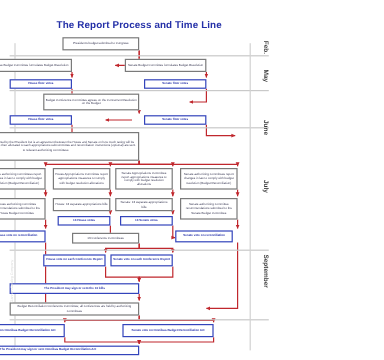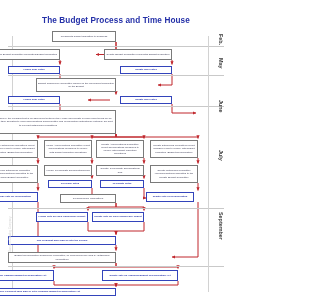--- a/index.html
+++ b/index.html
@@ -73,21 +73,21 @@
     position:absolute;left:0;top:0;
     width:232px;height:300px;
     pointer-events:none;
   }
 </style>
 </head>
 <body>
 
 <div id="chart">
 
-  <div class="ttl">The Budget Process and Time House</div>
+  <div class="ttl">The Report Process and Time Line</div>
 
   <svg class="links" viewBox="0 0 232 300" xmlns="http://www.w3.org/2000/svg">
     <defs>
       <marker id="ah" markerWidth="4" markerHeight="4" refX="3.2" refY="2" orient="auto" markerUnits="strokeWidth">
         <path d="M0,0.4 L3.4,2 L0,3.6 z" fill="#c0272d"></path>
       </marker>
     </defs>
     <g stroke="#c0272d" stroke-width="1" fill="none" marker-end="url(#ah)">
 
       <path d="M116,42 L116,54.5 L96,54.5"></path>

